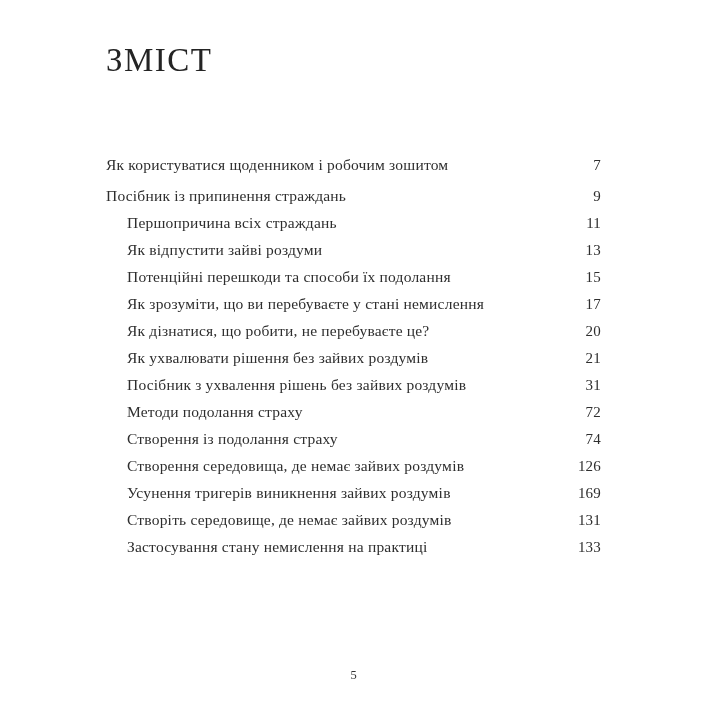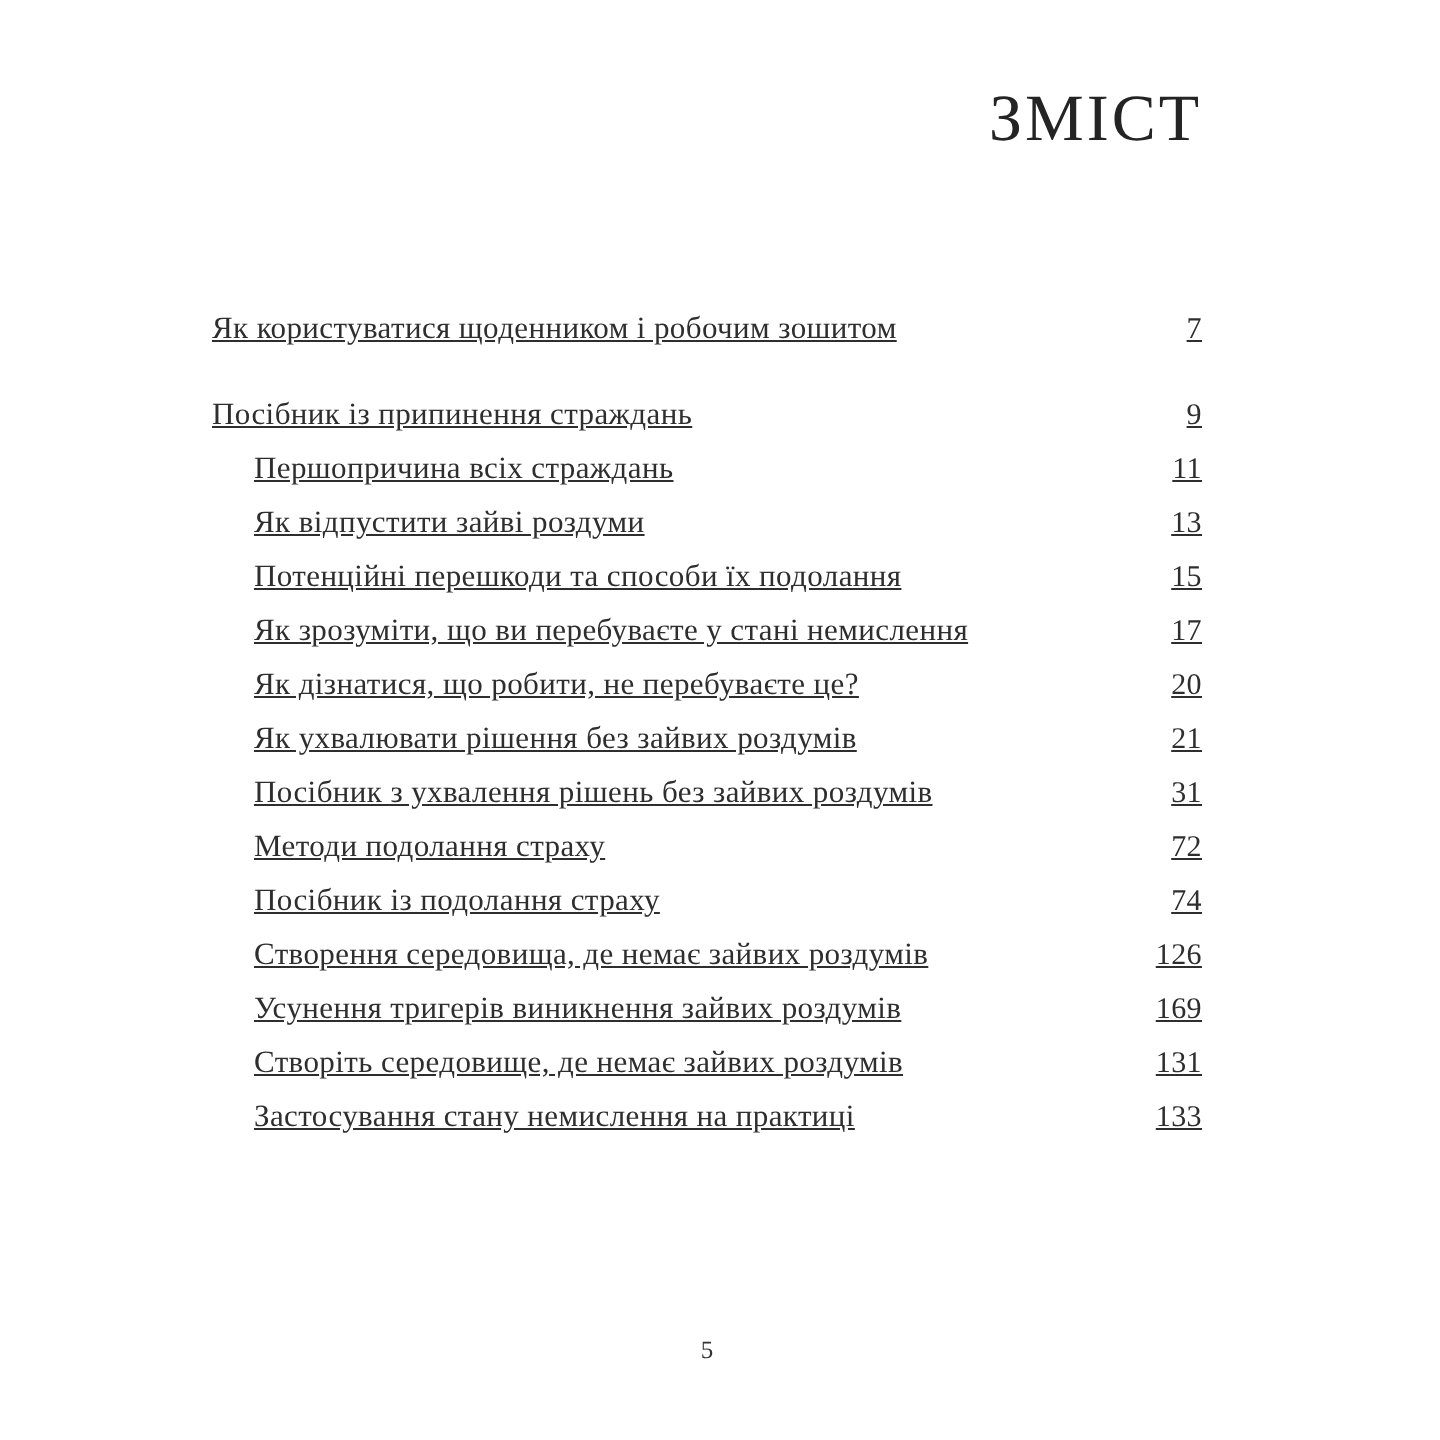--- a/index.html
+++ b/index.html
@@ -13,42 +13,41 @@
   .page {
     position: absolute;
     inset: 0;
     background: #ffffff;
   }
   .toc-title {
     position: absolute;
     top: 42px;
     left: 106px;
     right: 119px;
-    text-align: right;
+    text-align: left;
     font-size: 33px;
     font-weight: 400;
     letter-spacing: 1.5px;
     color: #242424;
   }
   .toc {
     position: absolute;
     top: 156px;
     left: 106px;
     right: 119px;
   }
   .toc-row {
     height: 27px;
     display: flex;
     justify-content: space-between;
     align-items: baseline;
     font-size: 15.5px;
     letter-spacing: 0.2px;
-    text-decoration: underline;
   }
-  .toc-row.group-gap { margin-top: 16px; }
+  .toc-row.group-gap { margin-top: 4px; }
   .toc-row .entry-label { white-space: nowrap; }
   .toc-row.lvl1 .entry-label { padding-left: 21px; }
   .toc-row .entry-page {
     font-size: 15px;
     text-align: right;
     min-width: 34px;
   }
   .folio {
     position: absolute;
     top: 668px;
@@ -112,21 +111,21 @@
       <span class="entry-label">Посібник з ухвалення рішень без зайвих роздумів</span>
       <span class="entry-page">31</span>
     </div>
 
     <div class="toc-row lvl1">
       <span class="entry-label">Методи подолання страху</span>
       <span class="entry-page">72</span>
     </div>
 
     <div class="toc-row lvl1">
-      <span class="entry-label">Посібник із подолання страху</span>
+      <span class="entry-label">Створення із подолання страху</span>
       <span class="entry-page">74</span>
     </div>
 
 
     <div class="toc-row lvl1">
       <span class="entry-label">Створення середовища, де немає зайвих роздумів</span>
       <span class="entry-page">126</span>
     </div>
 
     <div class="toc-row lvl1">

